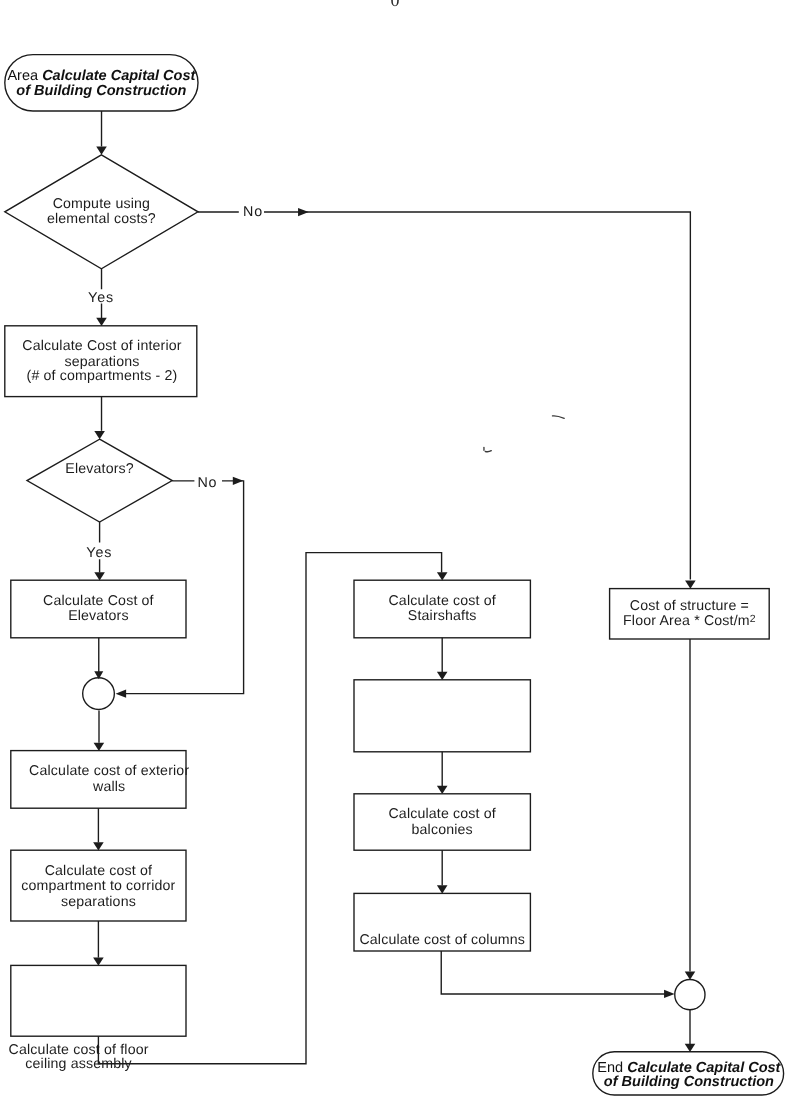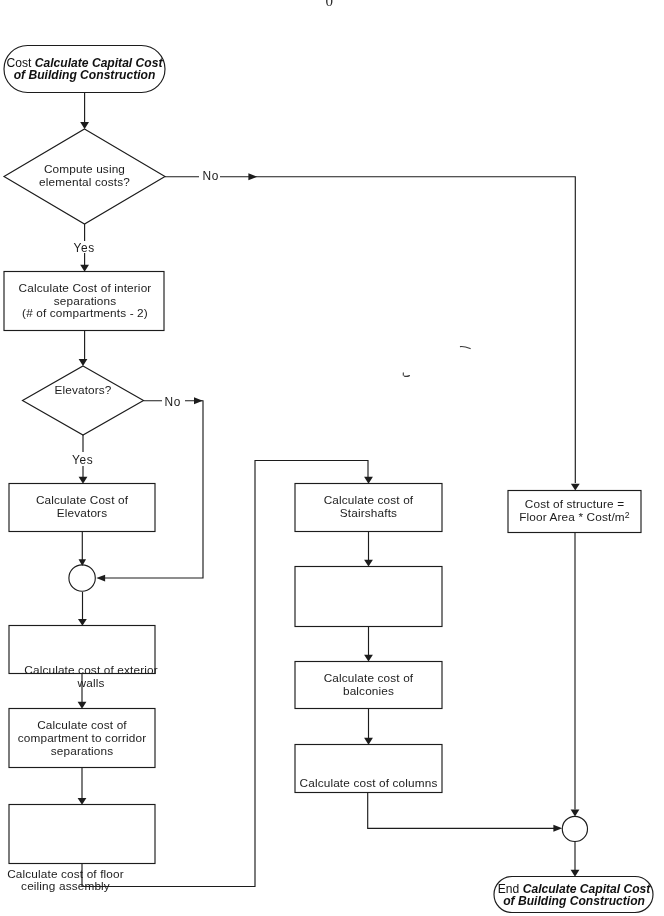--- a/index.html
+++ b/index.html
@@ -80,31 +80,31 @@
       <polygon points="364.10,476.80 372.90,476.80 368.50,483.70"></polygon>
       <polygon points="364.10,559.70 372.90,559.70 368.50,566.60"></polygon>
       <polygon points="364.10,654.70 372.90,654.70 368.50,661.60"></polygon>
       <polygon points="364.10,737.80 372.90,737.80 368.50,744.70"></polygon>
       <polygon points="553.40,824.85 553.40,831.75 562.20,828.30"></polygon>
       <polygon points="570.60,809.50 579.40,809.50 575.00,816.40"></polygon>
       <polygon points="570.60,869.80 579.40,869.80 575.00,876.70"></polygon>
     </g>
   </svg>
 
-  <div class="term-text" style="left:4px;top:56.6px;width:161px;"><span>Cost </span><i>Calculate Capital Cost</i><br><i>of Building Construction</i></div>
+  <div class="term-text" style="left:4px;top:56.6px;width:161px;"><span>Area </span><i>Calculate Capital Cost</i><br><i>of Building Construction</i></div>
 
   <div class="node-text" style="left:14px;top:163px;width:141px;"><span>Compute using</span><br><span>elemental costs?</span></div>
 
   <div class="node-text" style="left:5px;top:281.8px;width:160px;"><span>Calculate Cost of interior</span><br><span>separations</span><br><span>(# of compartments - 2)</span></div>
 
   <div class="node-text" style="left:23px;top:384px;width:120px;"><span>Elevators?</span></div>
 
   <div class="node-text" style="left:9px;top:494px;width:146px;"><span>Calculate Cost of</span><br><span>Elevators</span></div>
 
-  <div class="node-text" style="left:9px;top:664px;width:164px;text-align:center;"><span>Calculate cost of exterior</span><br><span>walls</span></div>
+  <div class="node-text" style="left:9px;top:636px;width:164px;text-align:center;"><span>Calculate cost of exterior</span><br><span>walls</span></div>
 
   <div class="node-text" style="left:9px;top:719.2px;width:146px;"><span>Calculate cost of</span><br><span>compartment to corridor</span><br><span>separations</span></div>
 
   <div class="node-text" style="left:1px;top:819.6px;width:129px;margin-top:48px;"><span>Calculate cost of floor</span><br><span>ceiling assembly</span></div>
 
   <div class="node-text" style="left:295px;top:494px;width:147px;"><span>Calculate cost of</span><br><span>Stairshafts</span></div>
 
 
   <div class="node-text" style="left:295px;top:672px;width:147px;"><span>Calculate cost of</span><br><span>balconies</span></div>
 

